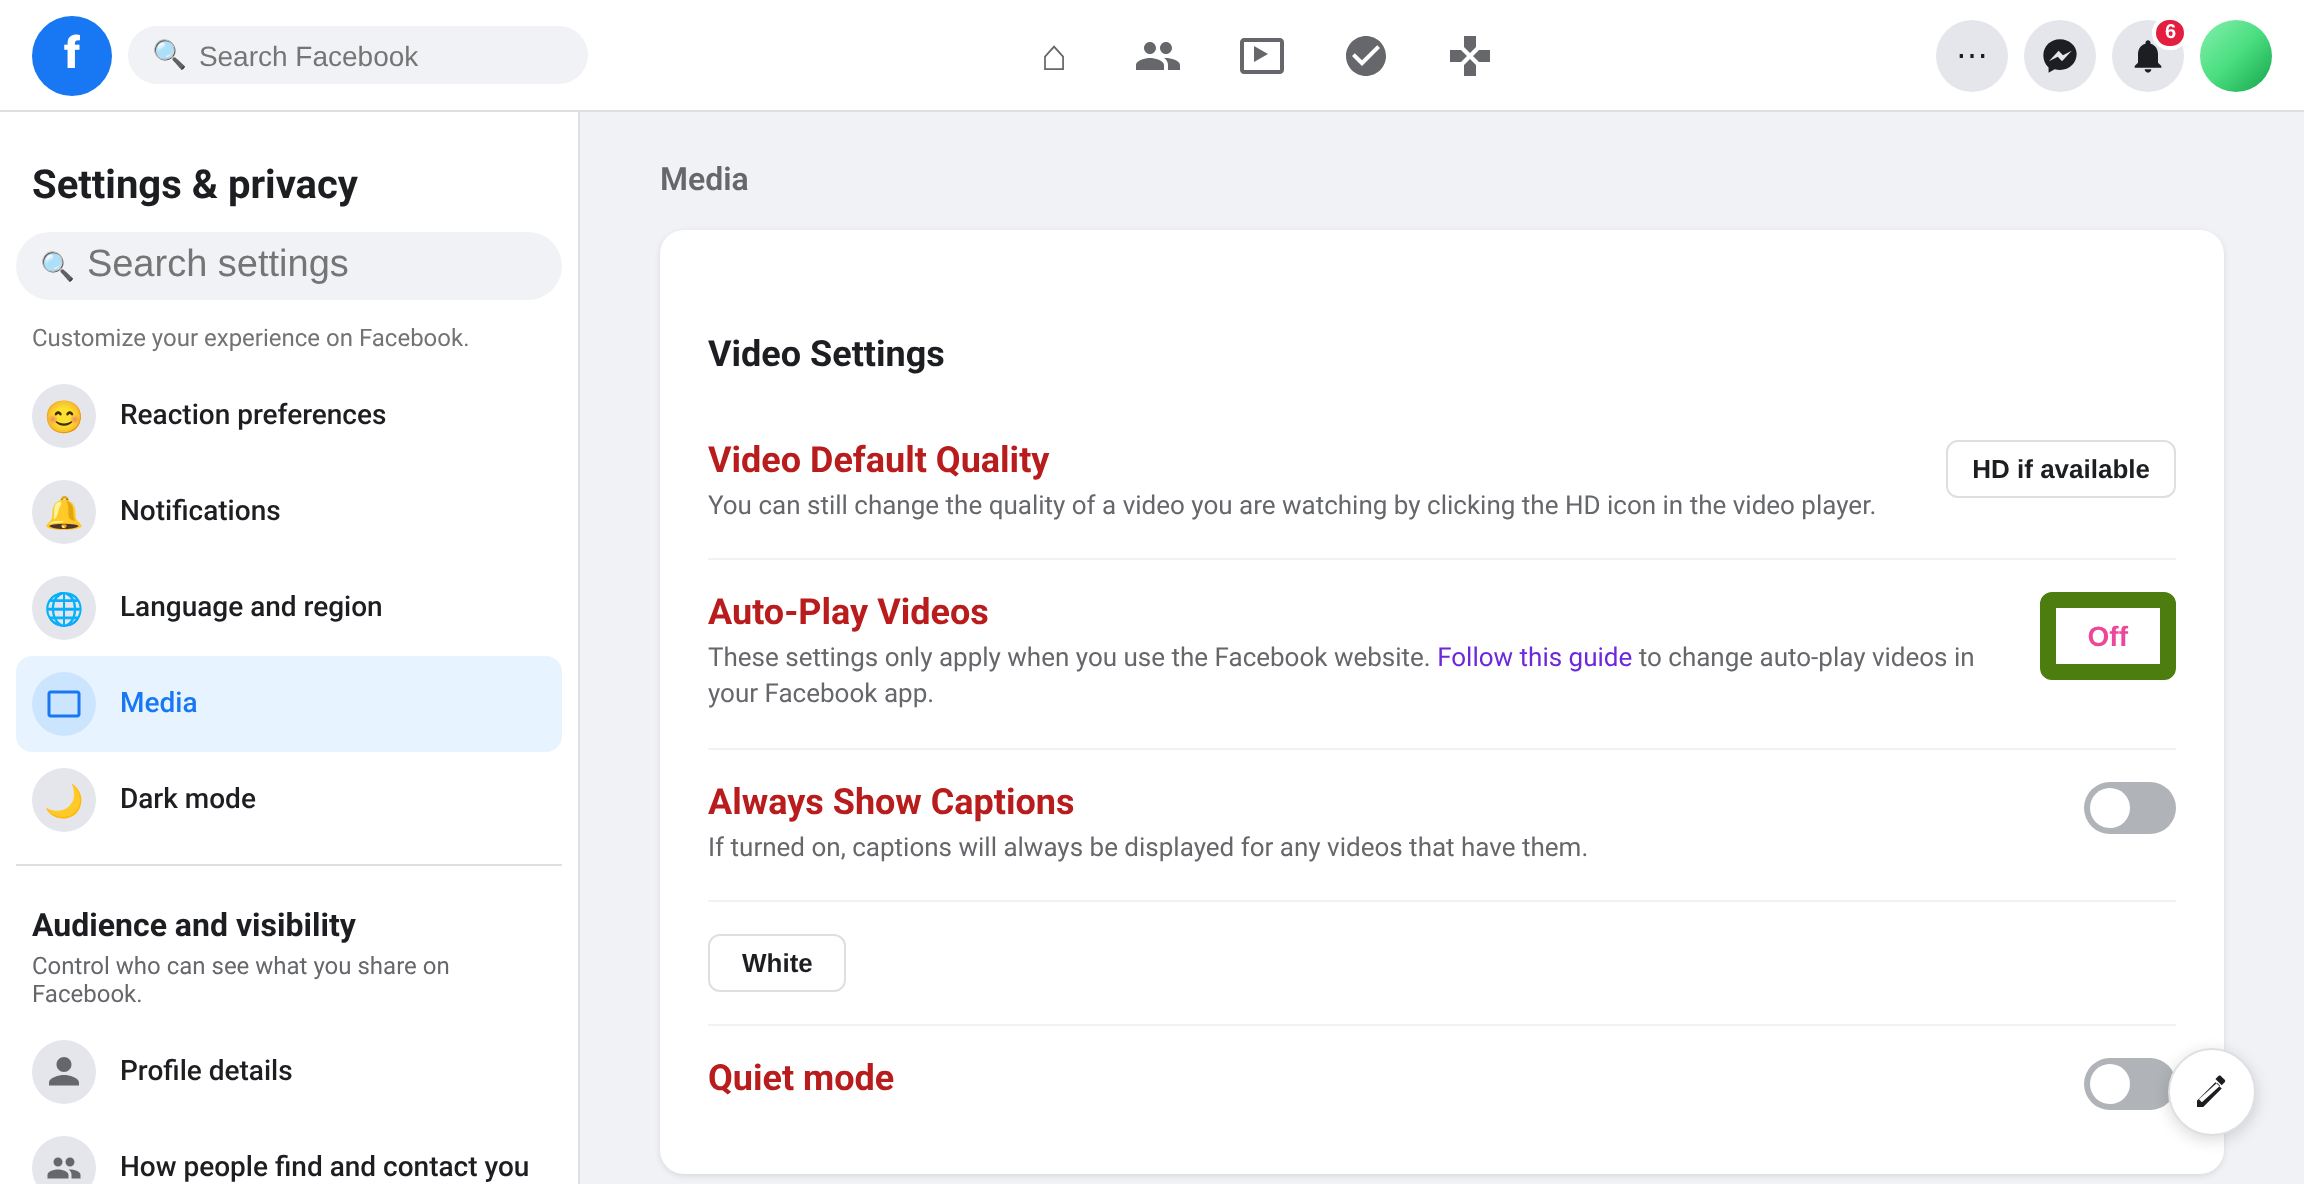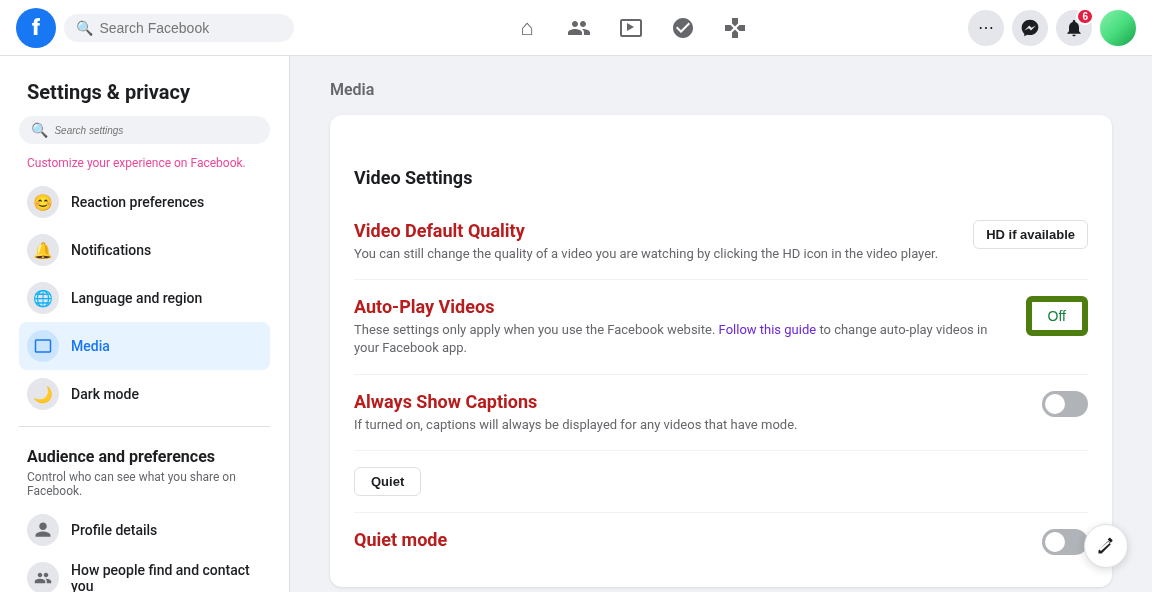--- a/index.html
+++ b/index.html
@@ -48,35 +48,35 @@
       background: linear-gradient(135deg, #4ade80, #22c55e, #15803d);
       border: none; cursor: pointer;
     }
 
     
     .layout { display: flex; margin-top: 56px; height: calc(100vh - 56px); }
 
     
     .sidebar {
       width: 290px; flex-shrink: 0; background: #fff;
-      overflow-y: auto; padding: 16px 19px;
+      overflow-y: auto; padding: 16px 8px;
       border-right: 1px solid #dddfe2;
     }
     .sidebar-title {
       font-size: 20px; font-weight: 700; color: #1c1e21; padding: 8px 8px 4px;
     }
     .search-settings-bar {
       display: flex; align-items: center; background: #f0f2f5; border-radius: 20px;
       padding: 6px 12px; gap: 6px; margin: 8px 0;
     }
     .search-settings-bar input {
       border: none; background: transparent; outline: none; font-size: 14px; width: 100%;
     }
     .sidebar-subtitle {
-      font-size: 12px; color: #ec4899; padding: 4px 8px 8px;
+      font-size: 12px; color: #737373; padding: 4px 8px 8px;
     }
     .sidebar-item {
       display: flex; align-items: center; gap: 12px;
       padding: 8px 8px; border-radius: 8px; cursor: pointer;
       color: #1c1e21;
     }
     .sidebar-item.active { background: #e7f3ff; color: #1877f2; }
     .sidebar-item-icon {
       width: 32px; height: 32px; border-radius: 50%; background: #e4e6eb;
       display: flex; align-items: center; justify-content: center;
@@ -114,22 +114,22 @@
     .setting-desc { font-size: 13px; color: #65676b; line-height: 1.4; }
     .setting-desc a { color: #6d28d9; text-decoration: none; }
     .setting-action { display: flex; align-items: center; flex-shrink: 0; border-radius: 11px; }
 
     .btn-hd {
       padding: 6px 12px; border: 1px solid #dddfe2; border-radius: 6px;
       background: #fff; font-size: 13px; font-weight: 600; cursor: pointer; color: #1c1e21;
     }
 
     .btn-off {
-      padding: 6px 16px; border: 6px solid #4d7c0f; border-radius: 6px;
-      background: #fff; font-size: 14px; font-weight: 400; cursor: pointer; color: #15803d;
+      padding: 6px 16px; border: 8px solid #4d7c0f; border-radius: 6px;
+      background: #fff; font-size: 14px; font-weight: 700; cursor: pointer; color: #ec4899;
     }
 
     .btn-edit {
       padding: 6px 16px; border: 1px solid #dddfe2; border-radius: 6px;
       background: #fff; font-size: 13px; font-weight: 600; cursor: pointer; color: #1c1e21;
     }
 
     
     .toggle {
       width: 46px; height: 26px; border-radius: 13px; background: #b0b3b8;
@@ -205,21 +205,21 @@
     <button class="avatar-btn" style="background: linear-gradient(135deg,#86efac,#4ade80,#16a34a);"></button>
   </div>
 </nav>
 
 <div class="layout">
 
   <aside class="sidebar">
     <div class="sidebar-title">Settings &amp; privacy</div>
     <div class="search-settings-bar">
       <span style="color:#65676b;">🔍</span>
-      <input type="text" style="border: none; background: transparent; outline: none; font-size: 10px; width: 100%; font-style: italic;" placeholder="Search settings">
+      <input type="text" style="border: none; background: transparent; outline: none; font-size: 19px; width: 100%;" placeholder="Search settings">
     </div>
     <div class="sidebar-subtitle">Customize your experience on Facebook.</div>
 
     <div class="sidebar-item">
       <div class="sidebar-item-icon">😊</div>
       <span class="sidebar-item-label">Reaction preferences</span>
     </div>
     <div class="sidebar-item">
       <div class="sidebar-item-icon">🔔</div>
       <span class="sidebar-item-label">Notifications</span>
@@ -236,21 +236,21 @@
       </div>
       <span class="sidebar-item-label" style="color:#1877f2;">Media</span>
     </div>
     <div class="sidebar-item">
       <div class="sidebar-item-icon">🌙</div>
       <span class="sidebar-item-label">Dark mode</span>
     </div>
 
     <div class="divider"></div>
 
-    <div class="sidebar-section-title">Audience and preferences</div>
+    <div class="sidebar-section-title">Audience and visibility</div>
     <div class="sidebar-section-desc">Control who can see what you share on Facebook.</div>
 
     <div class="sidebar-item">
       <div class="sidebar-item-icon">
         <svg width="18" height="18" viewBox="0 0 24 24" fill="#65676b">
             <path d="M12 12c2.7 0 5-2.3 5-5s-2.3-5-5-5-5 2.3-5 5 2.3 5 5 5zm0 2c-3.3 0-10 1.7-10 5v2h20v-2c0-3.3-6.7-5-10-5z"></path>
           </svg>
       </div>
       <span class="sidebar-item-label">Profile details</span>
     </div>
@@ -289,30 +289,30 @@
           </div>
         </div>
         <div class="setting-action">
           <button class="btn-off">Off</button>
         </div>
       </div>
 
       <div class="setting-row">
         <div class="setting-info">
           <div class="setting-name">Always Show Captions</div>
-          <div class="setting-desc">If turned on, captions will always be displayed for any videos that have mode.</div>
+          <div class="setting-desc">If turned on, captions will always be displayed for any videos that have them.</div>
         </div>
         <div class="setting-action">
           <button class="toggle"></button>
         </div>
       </div>
 
       <div class="setting-row">
         <div class="setting-action">
-          <button class="btn-edit">Quiet</button>
+          <button class="btn-edit">White</button>
         </div>
       </div>
 
       <div class="setting-row">
         <div class="setting-info">
           <div class="setting-name">Quiet mode</div>
         </div>
         <div class="setting-action">
           <button class="toggle"></button>
         </div>

